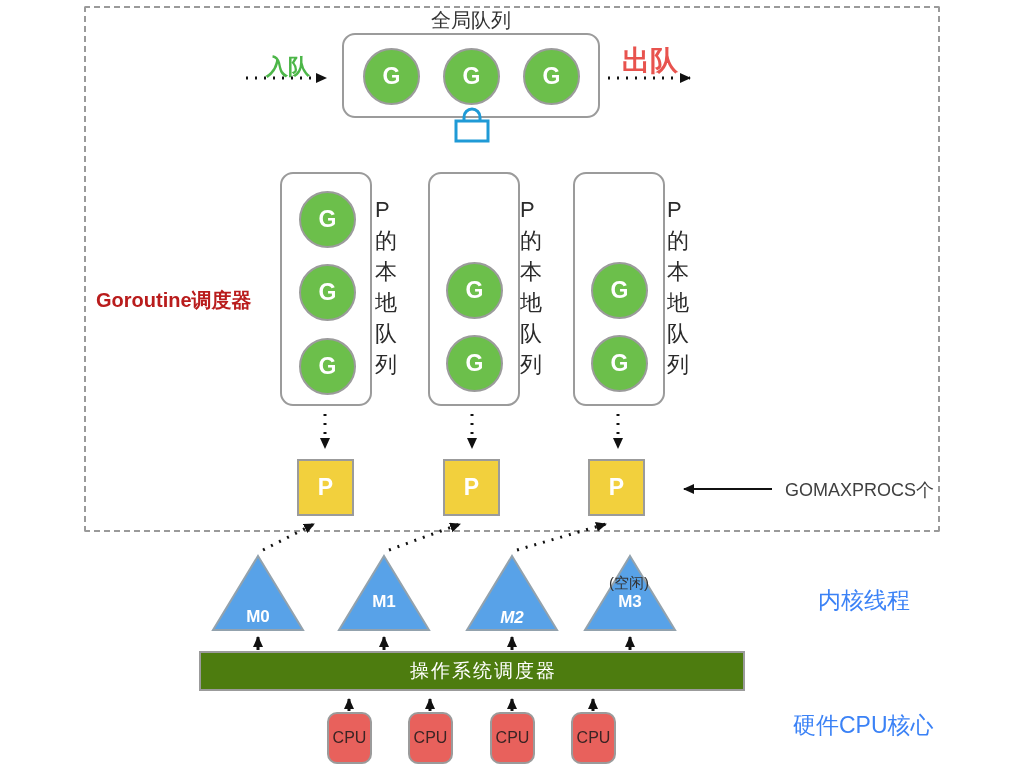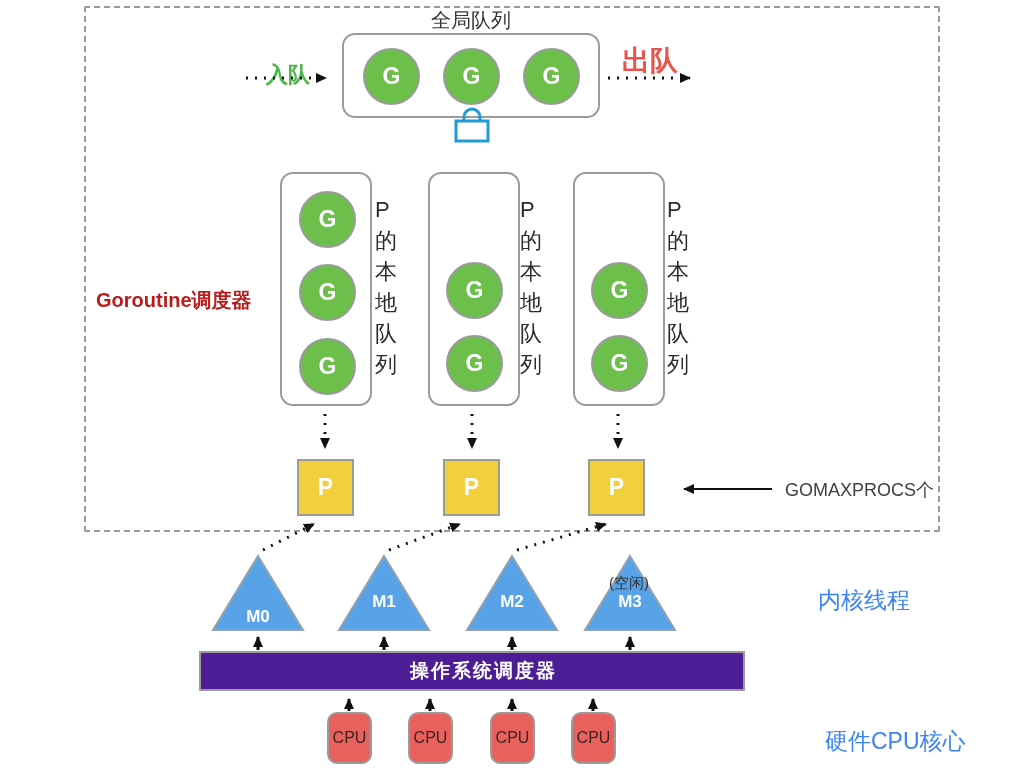--- a/index.html
+++ b/index.html
@@ -7,21 +7,21 @@
          font-family:"Liberation Sans","DejaVu Sans",sans-serif;}
   .abs{position:absolute;box-sizing:border-box;}
   .boundary{border:2px dashed #9a9a9a;border-radius:2px;}
   .queue-box{border:2px solid #9b9b9b;border-radius:13px;background:#fff;}
   .g-circle{width:57px;height:57px;border-radius:50%;background:#6cbf4b;border:2px solid #9b9b9b;
             color:#fff;font-weight:bold;font-size:23px;display:flex;align-items:center;justify-content:center;}
   .p-box{width:57px;height:57px;background:#f2d03d;border:2px solid #9b9b9b;color:#fff;
          font-weight:bold;font-size:23px;display:flex;align-items:center;justify-content:center;}
   .cpu-box{width:45px;height:52px;background:#e8615c;border:2px solid #9b9b9b;border-radius:10px;
            color:#3b2424;font-size:16px;display:flex;align-items:center;justify-content:center;}
-  .os-bar{background:#4c1d95;border:2px solid #9b9b9b;color:#fff;font-weight:bold;font-size:19px;
+  .os-bar{background:#4d7c0f;border:2px solid #9b9b9b;color:#fff;font-weight:normal;font-size:19px;
           display:flex;align-items:center;justify-content:center;letter-spacing:2px;padding-left:23px;}
   .vlabel{width:26px;font-size:22px;line-height:31px;color:#2b2b2b;word-break:break-all;text-align:left;}
   .title{font-size:20px;color:#333;text-align:center;}
   .bold-label{font-size:20px;font-weight:bold;color:#b91c1c;}
   .enqueue{color:#4cb648;font-weight:bold;font-size:22px;}
   .dequeue{color:#e8534e;font-weight:bold;font-size:28px;}
   .side-label{font-size:23px;color:#3b82f6;}
   .gomax{font-size:18px;color:#404040;}
   .idle{font-size:15px;color:#333;}
   .m-label{width:96px;text-align:center;color:#fff;font-weight:bold;font-size:17px;}
@@ -40,21 +40,21 @@
     <div class="abs g-circle" style="left:19px;top:13px;">G</div>
     <div class="abs g-circle" style="left:99px;top:13px;">G</div>
     <div class="abs g-circle" style="left:179px;top:13px;">G</div>
   </div>
 
   <svg class="abs" style="left:452px;top:100px;" width="40" height="44" viewBox="0 0 40 44">
     <path d="M12,21 v-4 a8,8 0 0 1 16,0 v4" fill="none" stroke="#1f9ad6" stroke-width="3"></path>
     <rect x="4" y="21" width="32" height="20" fill="#ffffff" stroke="#1f9ad6" stroke-width="3"></rect>
   </svg>
 
-  <div class="abs enqueue" style="left:266px;top:60px;">入队</div>
+  <div class="abs enqueue" style="left:266px;top:52px;">入队</div>
   <div class="abs dequeue" style="left:622px;top:42px;">出队</div>
 
   <div class="abs bold-label" style="left:96px;top:287px;">Goroutine调度器</div>
 
   <div class="abs queue-box" style="left:280px;top:172px;width:92px;height:234px;">
     <div class="abs g-circle" style="left:17px;top:17px;">G</div>
     <div class="abs g-circle" style="left:17px;top:90px;">G</div>
     <div class="abs g-circle" style="left:17px;top:164px;">G</div>
   </div>
   <div class="abs vlabel" style="left:375px;top:194px;">P的本地队列</div>
@@ -85,35 +85,35 @@
     </svg>
   <svg class="abs" style="left:464px;top:553px;" width="96" height="79" viewBox="0 0 96 79">
     <polygon points="48,3 93,77 3,77" fill="#58a2e8" stroke="#93a2ad" stroke-width="2"></polygon>
     </svg>
   <svg class="abs" style="left:582px;top:553px;" width="96" height="79" viewBox="0 0 96 79">
     <polygon points="48,3 93,77 3,77" fill="#58a2e8" stroke="#93a2ad" stroke-width="2"></polygon>
     </svg>
 
   <div class="abs m-label" style="left:210px;top:592px;margin-top:15px;">M0</div>
   <div class="abs m-label" style="left:336px;top:592px;">M1</div>
-  <div class="abs m-label" style="left:464px;top:592px;">M2</div>
+  <div class="abs m-label" style="left:464px;top:608px;font-style:italic;">M2</div>
   <div class="abs m-label" style="left:582px;top:592px;">M3</div>
 
   <div class="abs idle" style="left:609px;top:574px;">(空闲)</div>
 
   <div class="abs side-label" style="left:818px;top:585px;">内核线程</div>
 
   <div class="abs os-bar" style="left:199px;top:651px;width:546px;height:40px;">操作系统调度器</div>
 
   <div class="abs cpu-box" style="left:327px;top:712px;">CPU</div>
   <div class="abs cpu-box" style="left:408px;top:712px;">CPU</div>
   <div class="abs cpu-box" style="left:490px;top:712px;">CPU</div>
   <div class="abs cpu-box" style="left:571px;top:712px;">CPU</div>
 
-  <div class="abs side-label" style="left:793px;top:726px;margin-left:32px;">硬件CPU核心</div>
+  <div class="abs side-label" style="left:793px;top:710px;">硬件CPU核心</div>
 
   <svg class="abs" style="left:0;top:0;pointer-events:none;" width="1024" height="768" viewBox="0 0 1024 768">
     <defs>
       <marker id="ah" markerUnits="userSpaceOnUse" markerWidth="14" markerHeight="12" refX="10" refY="5" orient="auto">
         <path d="M0,0 L11,5 L0,10 Z" fill="#111"></path>
       </marker>
     </defs>
 
     <line x1="246" y1="78" x2="326" y2="78" stroke="#111" stroke-width="3" stroke-dasharray="2 7" marker-end="url(#ah)"></line>
     <line x1="608" y1="78" x2="690" y2="78" stroke="#111" stroke-width="3" stroke-dasharray="2 7" marker-end="url(#ah)"></line>

